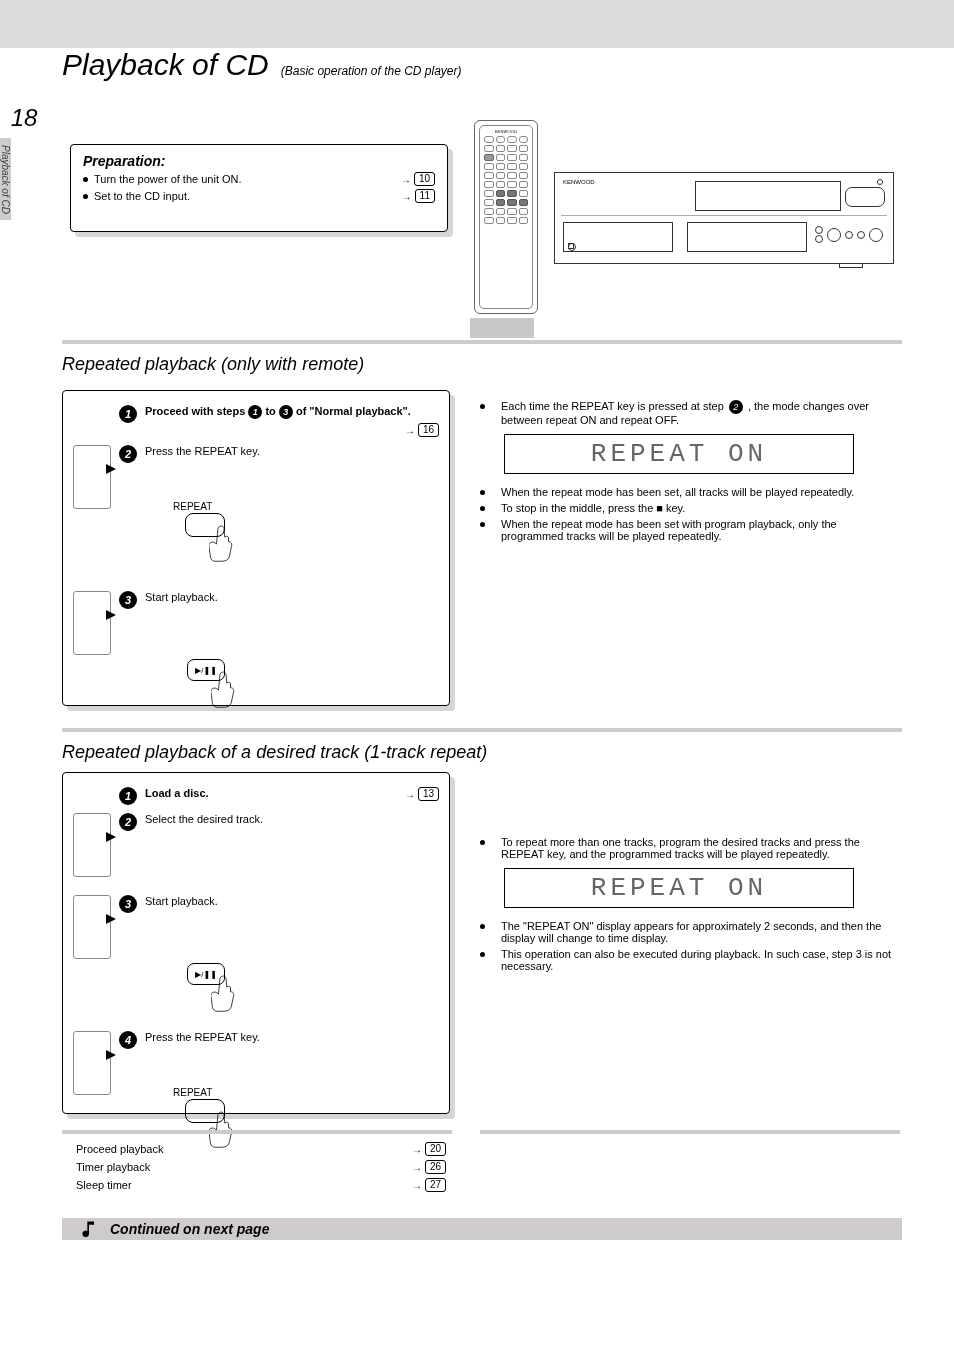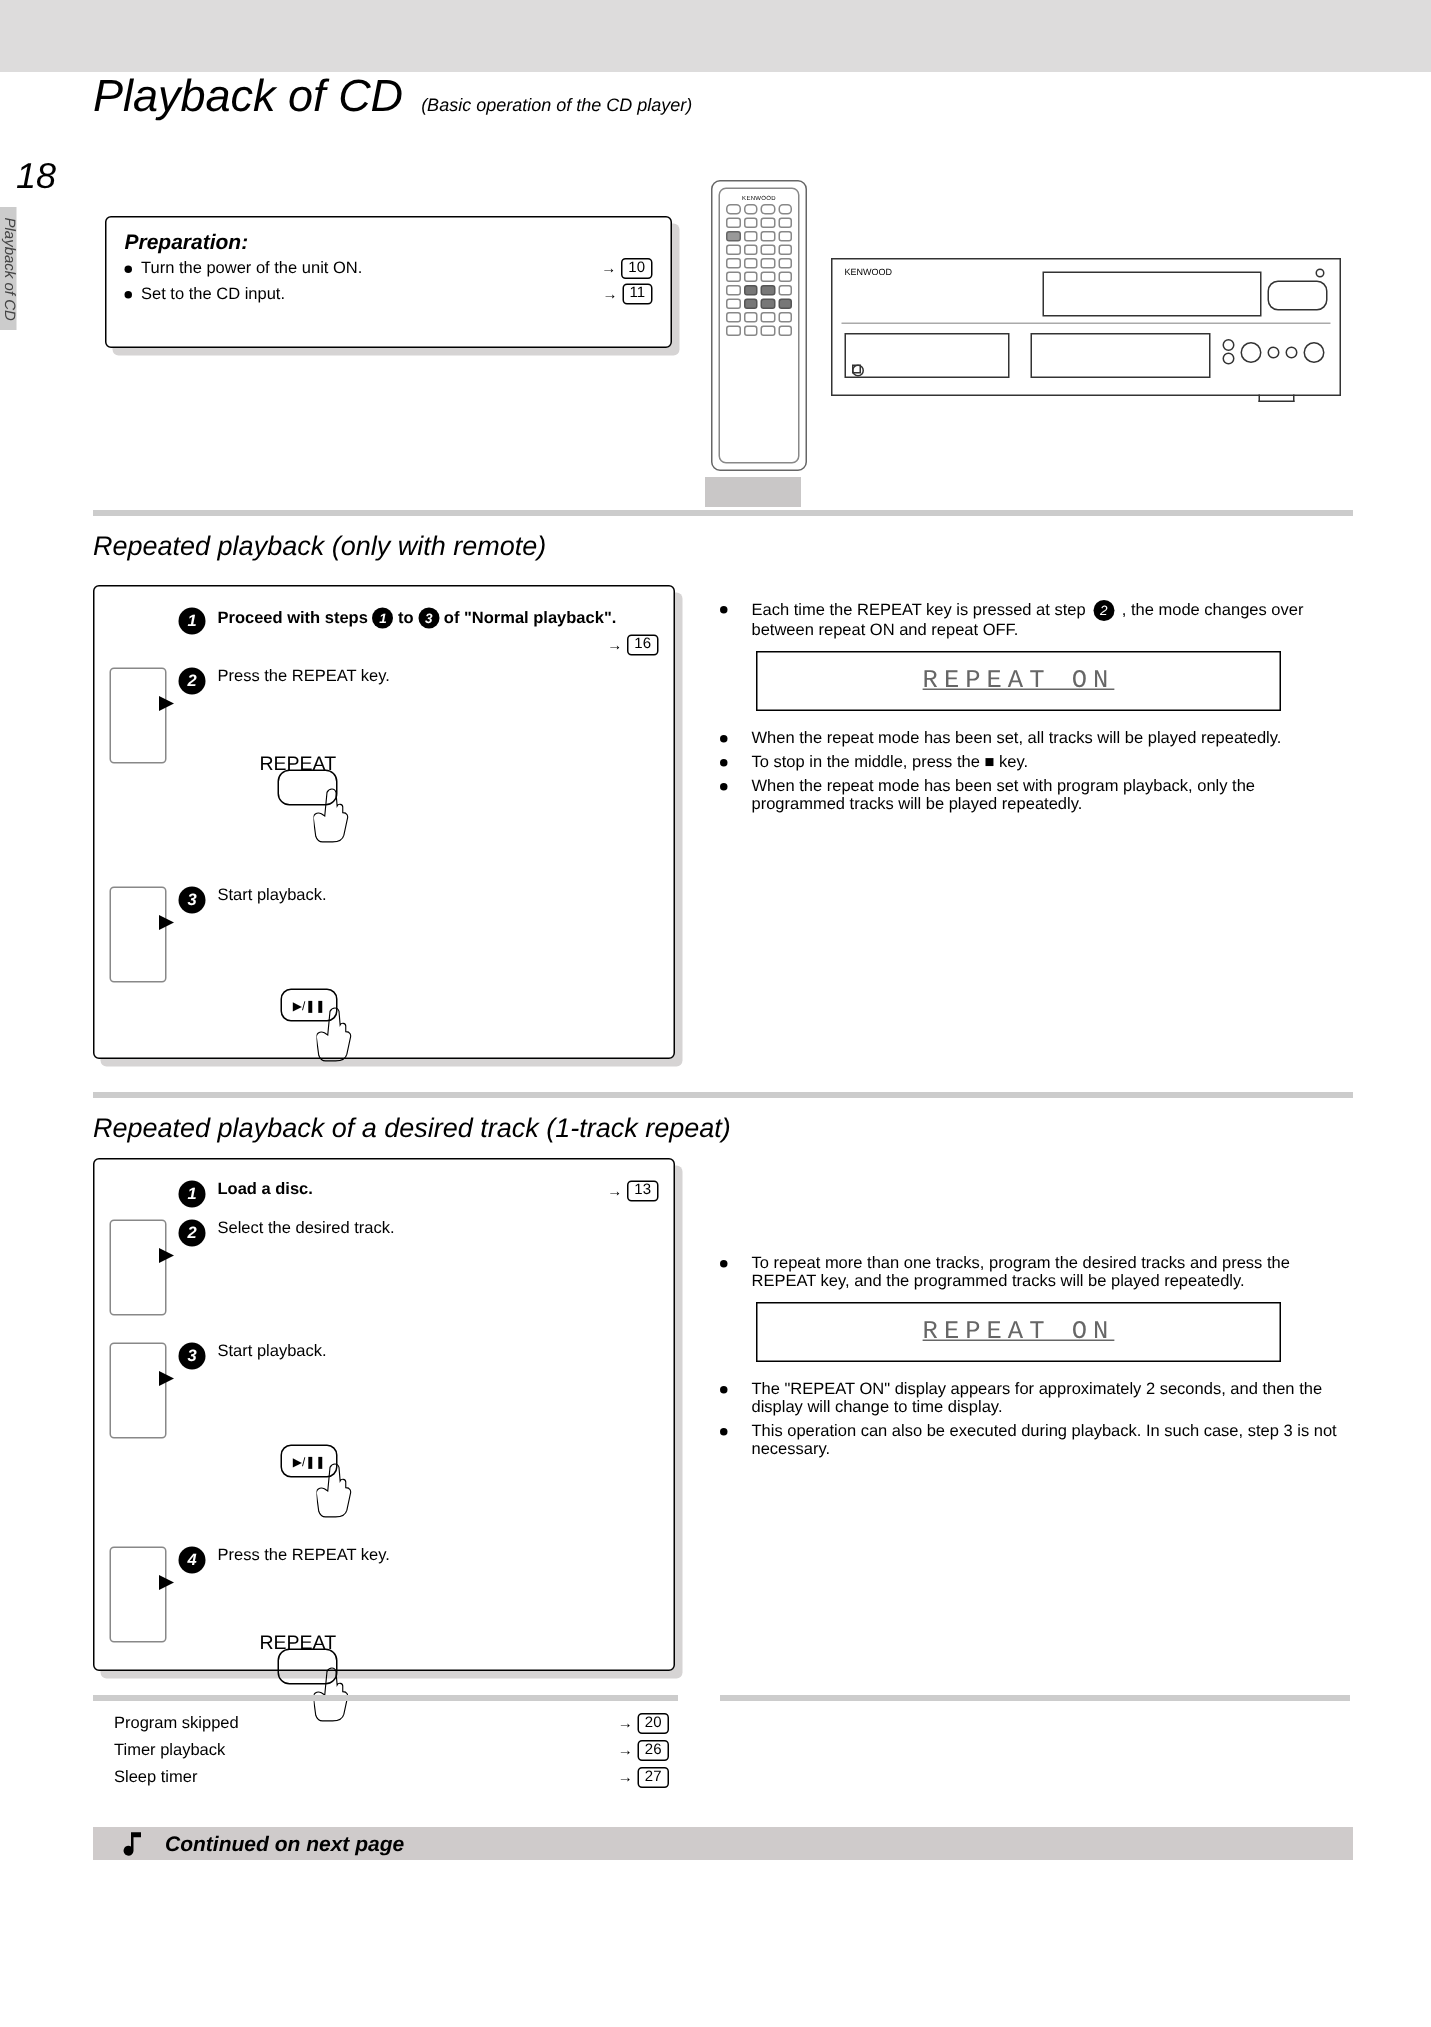--- a/index.html
+++ b/index.html
@@ -201,21 +201,21 @@
   }
   .rpt-btn {
     width: 40px; height: 24px;
     border: 1.5px solid #000;
     border-radius: 8px;
     position: absolute;
     left: 48px; top: 0;
   }
   .rpt-label {
     position: absolute; left: 36px; top: -12px;
-    font-size: 13px;
+    font-size: 10px;
   }
   .hand {
     position: absolute;
     left: 72px; top: 12px;
     width: 30px; height: 38px;
   }
   .play-btn {
     width: 38px; height: 22px;
     border: 1.5px solid #000;
     border-radius: 7px;
@@ -279,24 +279,23 @@
     margin: 0 2px;
   }
   .lcd {
     margin: 8px 0 12px 24px;
     width: 350px; height: 40px;
     border: 1px solid #000;
     display: flex;
     align-items: center;
     justify-content: center;
     font-family: "Courier New", monospace;
-    font-size: 17px;
+    font-size: 26px;
     letter-spacing: 4px;
     color: #666;
-    text-decoration: underline;
   }
 
   
   .cont-bar {
     position: absolute;
     left: 62px;
     height: 22px;
     background: #cfcbcb;
     display: flex;
     align-items: center;
@@ -583,21 +582,21 @@
     <span class="bullet-dot"></span>
     <span class="txt">This operation can also be executed during playback. In such case, step 3 is not necessary.</span>
   </div>
 </div>
 
 <div class="hr" style="top:1130px; width:390px;"></div>
 <div class="hr" style="top:1130px; left:480px; width:420px;"></div>
 
 <div class="foot-refs" style="top:1142px;">
   <div class="row">
-    <span>Program skipped</span>
+    <span>Proceed playback</span>
     <span class="ref-box">
       <span class="ref-arrow">→</span>
       <span class="ref-pages">20</span>
     </span>
   </div>
   <div class="row">
     <span>Timer playback</span>
     <span class="ref-box">
       <span class="ref-arrow">→</span>
       <span class="ref-pages">26</span>

